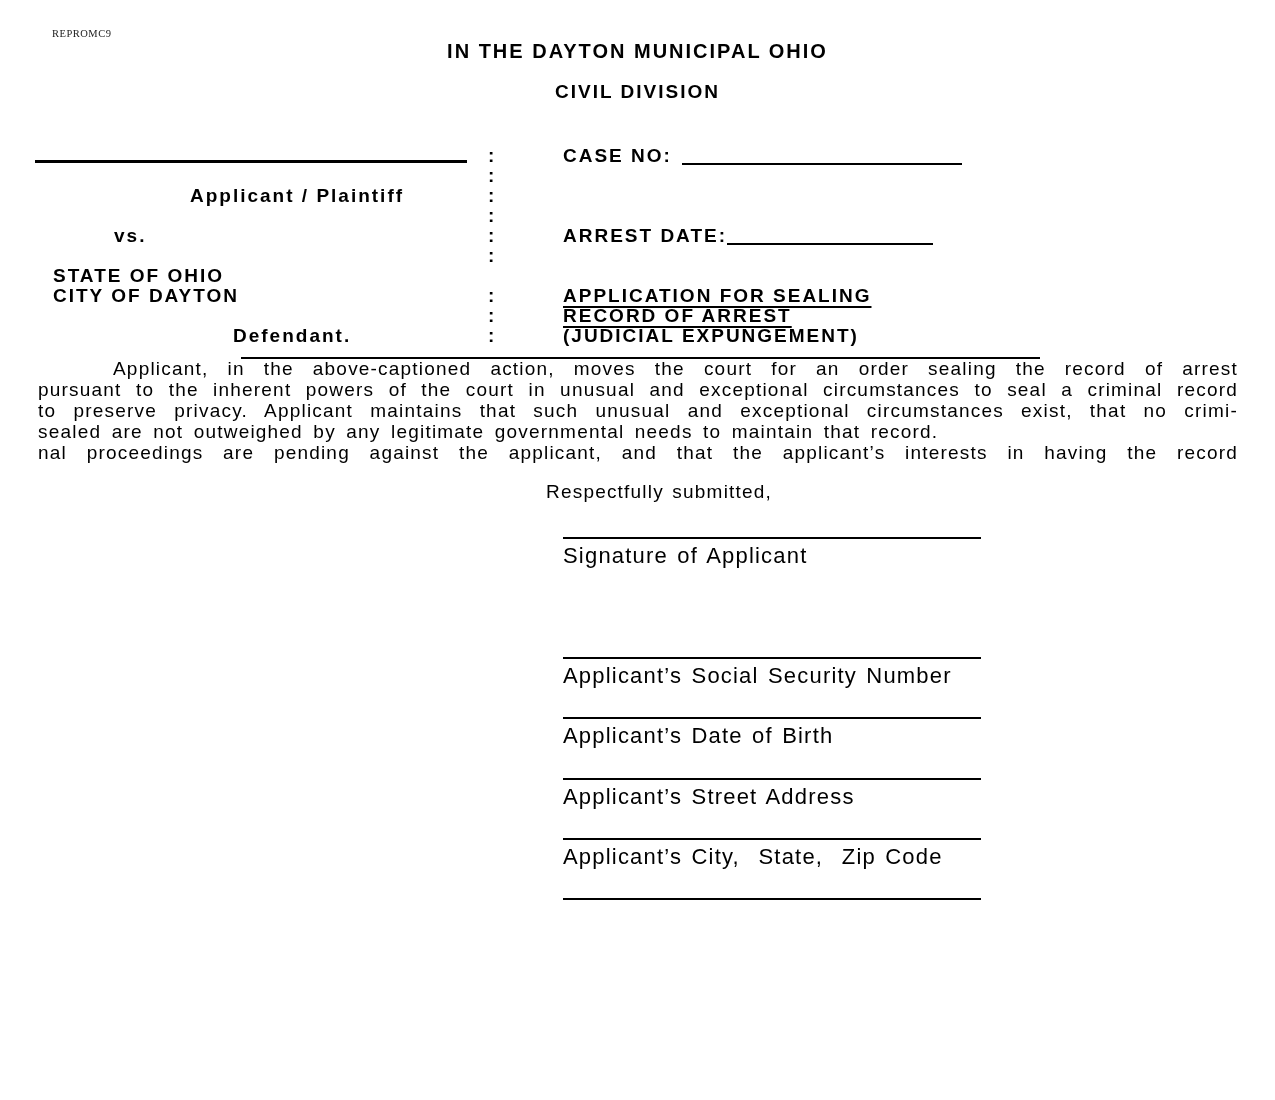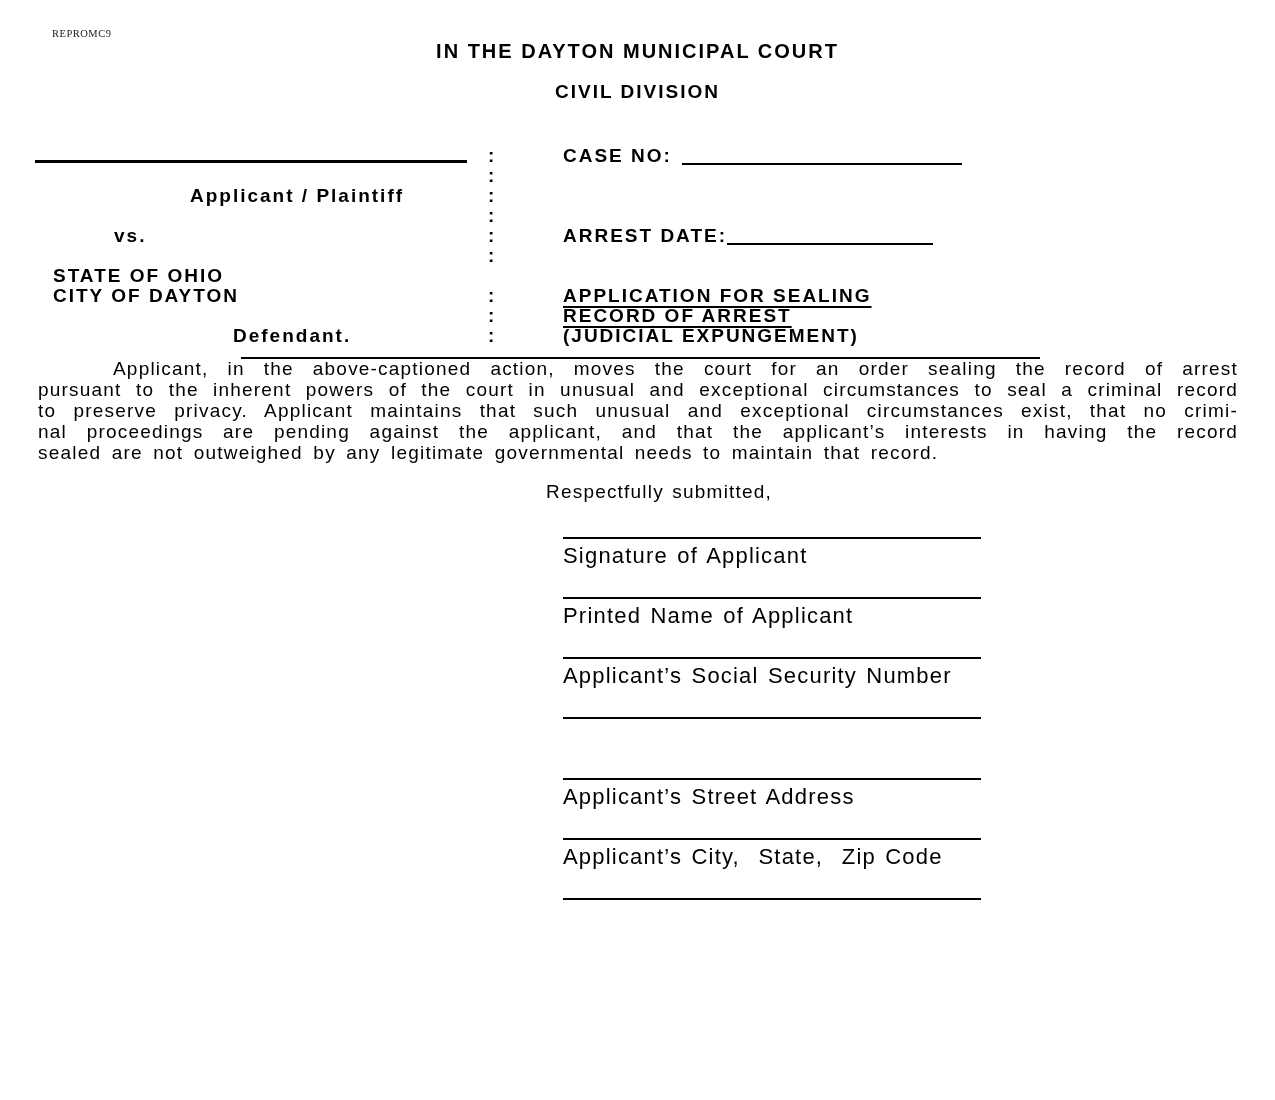--- a/index.html
+++ b/index.html
@@ -94,21 +94,21 @@
     letter-spacing: 1px;
     white-space: pre;
   }
 </style>
 </head>
 <body>
 
 <div class="page">
 
   <div class="abs form-code" style="left:52px; top:28px;">REPROMC9</div>
-  <div class="abs doc-title" style="top:40px;">IN THE DAYTON MUNICIPAL COURT</div>
+  <div class="abs doc-title" style="top:40px;">IN THE DAYTON MUNICIPAL OHIO</div>
   <div class="abs doc-subtitle" style="top:81px;">CIVIL DIVISION</div>
 
   <div class="abs blank-line-left" style="left:35px; top:146px; width:432px;"></div>
   <div class="abs cap" style="left:190px; top:186px;">Applicant / Plaintiff</div>
   <div class="abs cap" style="left:114px; top:226px;">vs.</div>
   <div class="abs cap" style="left:53px; top:266px;">STATE OF OHIO</div>
   <div class="abs cap" style="left:53px; top:286px;">CITY OF DAYTON</div>
   <div class="abs cap" style="left:190px; top:326px;margin-left:43px;">Defendant.</div>
 
   <div class="abs colon" style="left:488px; top:146px;">:</div>
@@ -129,40 +129,37 @@
   <div class="abs cap underlined" style="left:563px; top:286px;">APPLICATION FOR SEALING</div>
   <div class="abs cap underlined" style="left:563px; top:306px;">RECORD OF ARREST</div>
   <div class="abs cap" style="left:563px; top:326px;">(JUDICIAL EXPUNGEMENT)</div>
 
   <div class="abs separator" style="left:241px; top:345px; width:799px;"></div>
 
   <div class="abs body-par" style="left:38px; top:358px;">
     <div class="body-line first">Applicant, in the above-captioned action, moves the court for an order sealing the record of arrest</div>
     <div class="body-line">pursuant to the inherent powers of the court in unusual and exceptional circumstances to seal a criminal record</div>
     <div class="body-line">to preserve privacy.  Applicant maintains that such unusual and exceptional circumstances exist, that no crimi-</div>
+    <div class="body-line last">sealed are not outweighed by any legitimate governmental needs to maintain that record.</div>
     <div class="body-line">nal proceedings are pending against the applicant, and that the applicant’s interests in having the record</div>
-    <div class="body-line last">sealed are not outweighed by any legitimate governmental needs to maintain that record.</div>
   </div>
 
   <div class="abs closing-text" style="left:546px; top:481px;">Respectfully submitted,</div>
 
   <div class="sig-block" style="top:523px;">
     <div class="sig-line"></div>
     <div class="sig-label">Signature of Applicant</div>
   </div>
-  <div class="sig-block" style="top:583px;">
-    <div class="sig-line"></div>
-    <div class="sig-label">Printed Name of Applicant</div>
-  </div>
   <div class="sig-block" style="top:643px;">
     <div class="sig-line"></div>
     <div class="sig-label">Applicant’s Social Security Number</div>
   </div>
   <div class="sig-block" style="top:703px;">
     <div class="sig-line"></div>
+    <div class="sig-label">Applicant’s Date of Birth</div>
   </div>
   <div class="sig-block" style="top:764px;">
     <div class="sig-line"></div>
     <div class="sig-label">Applicant’s Street Address</div>
   </div>
   <div class="sig-block" style="top:824px;">
     <div class="sig-line"></div>
     <div class="sig-label">Applicant’s City,  State,  Zip Code</div>
   </div>
   <div class="sig-block" style="top:884px;">

